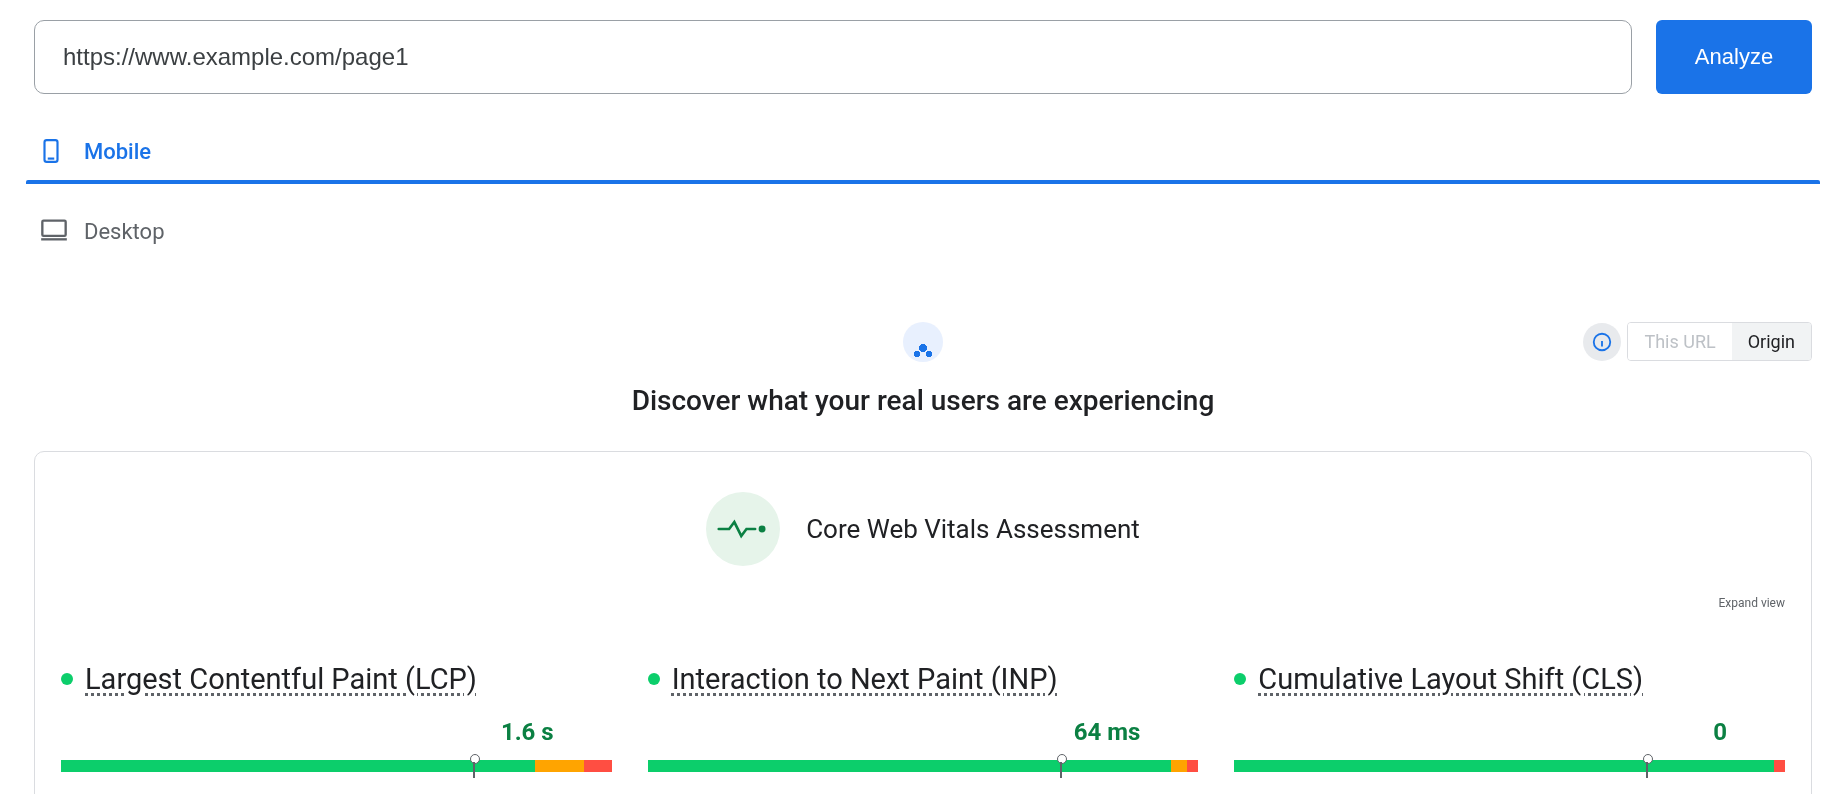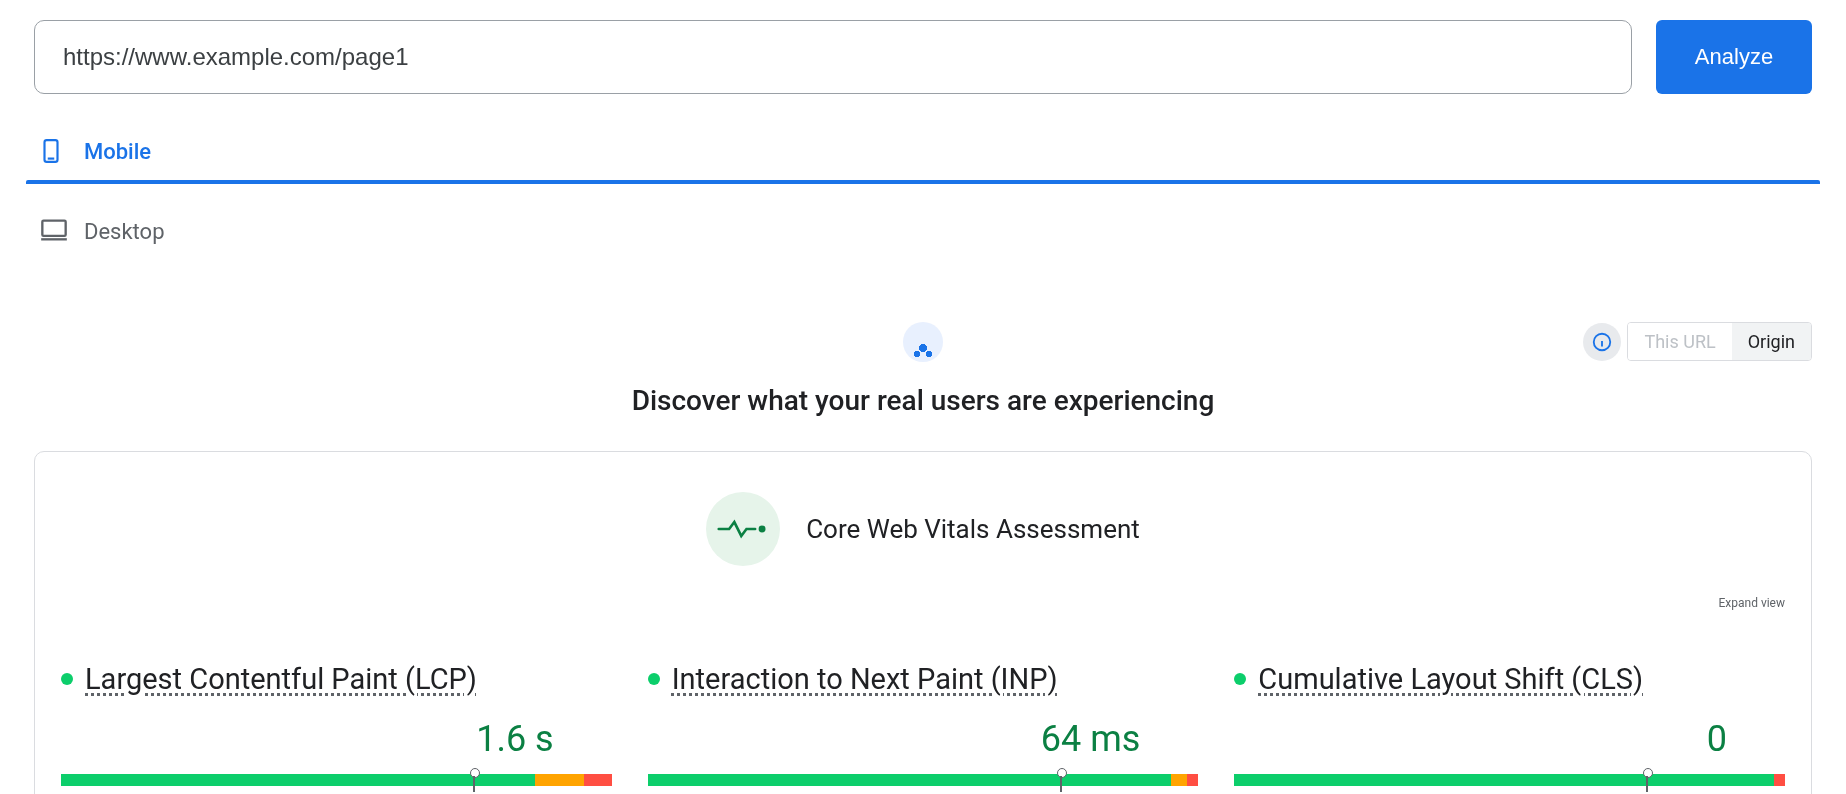--- a/index.html
+++ b/index.html
@@ -39,21 +39,21 @@
   }
   .assessment-row { display: flex; align-items: center; justify-content: center; gap: 26px; }
   .assessment-icon { width: 74px; height: 74px; border-radius: 50%; background: #e6f4ea; display: flex; align-items: center; justify-content: center; }
   .assessment-title { font-size: 26px; color: #202124; font-weight: 400; }
   .expand-view { position: absolute; right: 26px; top: 144px; font-size: 12px; color: #5f6368; cursor: pointer; }
   .metrics-row { display: flex; gap: 36px; margin-top: 96px; }
   .metric { flex: 1; }
   .metric-head { display: flex; align-items: center; gap: 12px; }
   .dot { width: 12px; height: 12px; border-radius: 50%; background: #0cce6b; display: inline-block; }
   .metric-name { font-size: 29px; text-decoration: underline dotted #5f6368; text-underline-offset: 4px; color: #202124; }
-  .metric-value { text-align: right; font-size: 36px; font-weight: 400; color: #0b8043; margin-top: 22px; padding-right: 58px; }
+  .metric-value { text-align: right; font-size: 24px; font-weight: 700; color: #0b8043; margin-top: 22px; padding-right: 58px; }
   .bar-wrap { position: relative; height: 12px; margin-top: 14px; }
   .bar { position: absolute; inset: 0; display: flex; }
   .seg-g { background: #0cce6b; }
   .seg-o { background: #ffa400; }
   .seg-r { background: #ff4e42; }
   .marker { position: absolute; top: -6px; width: 12px; height: 24px; transform: translateX(-50%); }
   .marker::before { content: ""; position: absolute; top: 0; left: 2px; width: 8px; height: 8px; border: 1px solid #5f6368; border-radius: 50%; background: #fff; }
   .marker::after { content: ""; position: absolute; top: 8px; left: 5px; width: 2px; height: 16px; background: #5f6368; }
   .tooltip {
     position: absolute; top: 28px; right: 240px; width: 480px; background: #fff; border-radius: 10px;

